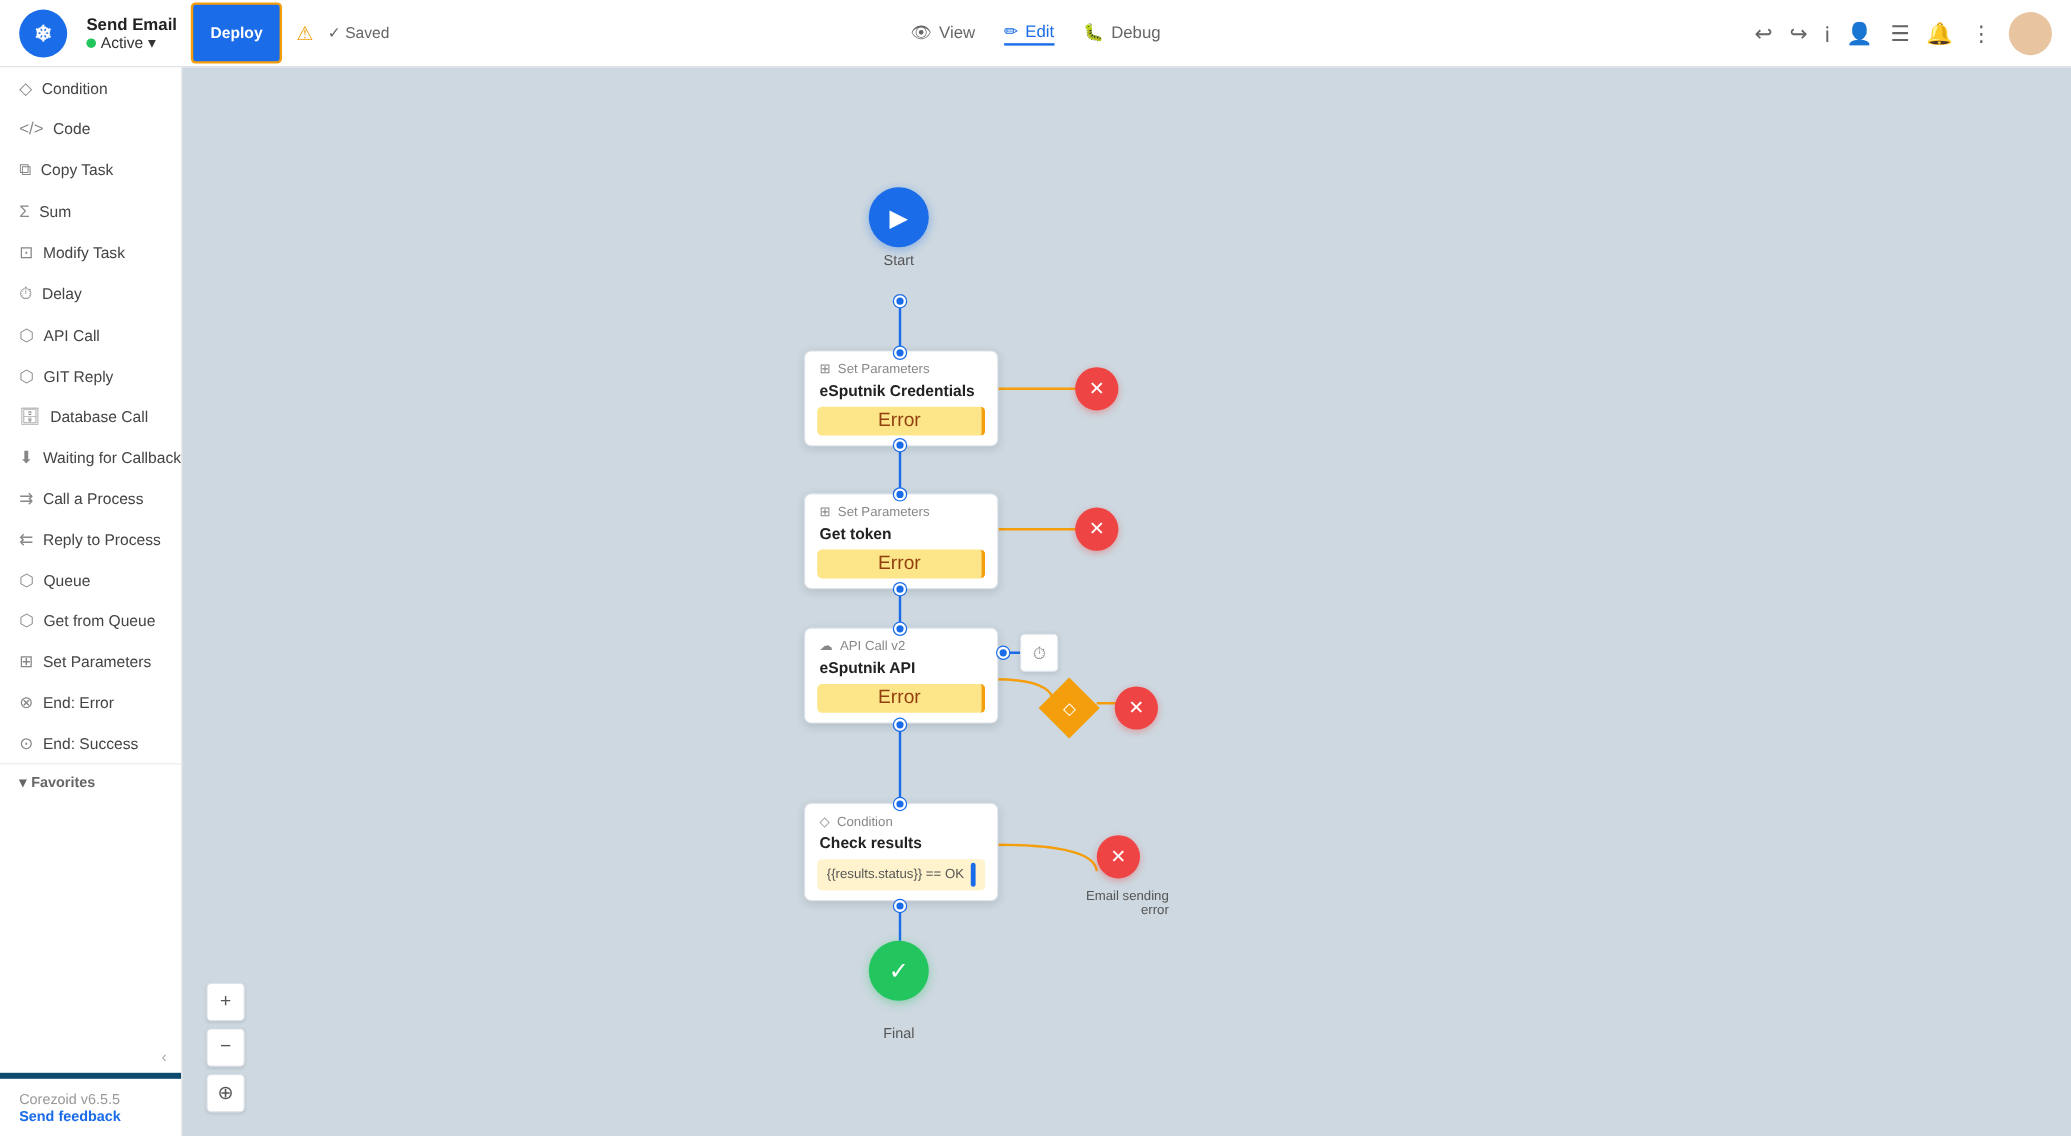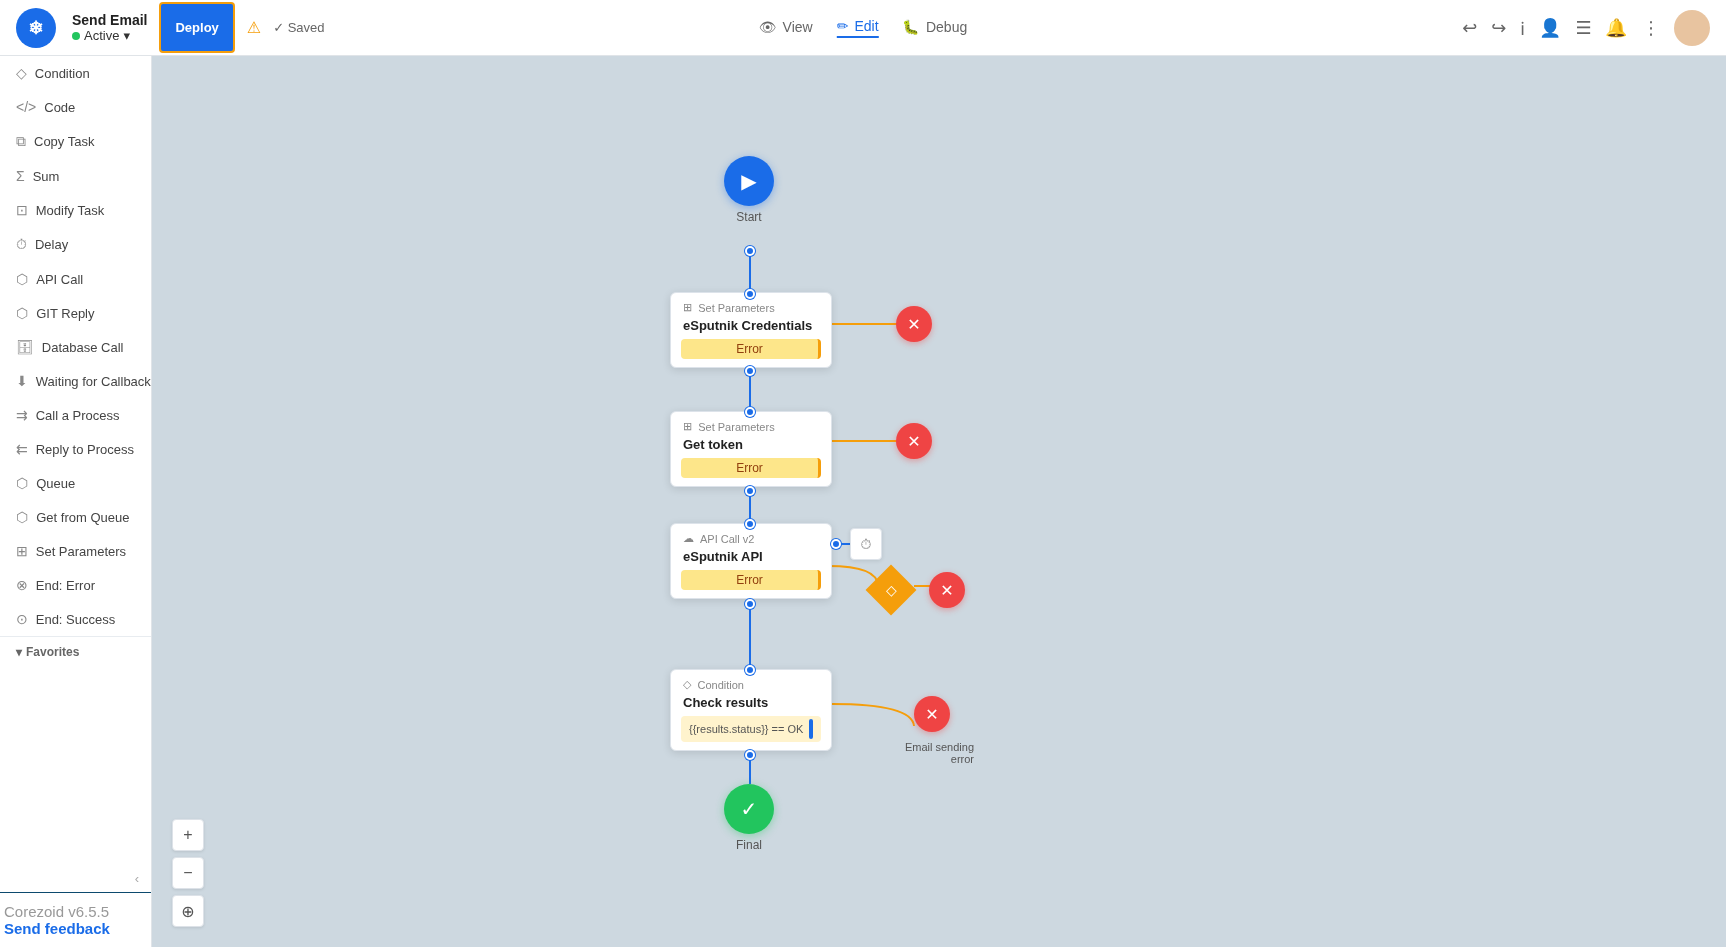--- a/index.html
+++ b/index.html
@@ -26,45 +26,45 @@
     .avatar { width: 36px; height: 36px; border-radius: 50%; background: #e8c4a0; cursor: pointer; }
 
     
     .layout { display: flex; height: calc(947px - 56px); }
 
     
     .sidebar { width: 152px; background: #fff; border-right: 1px solid #e0e4e8; display: flex; flex-direction: column; flex-shrink: 0; overflow-y: auto; }
     .sidebar-item { display: flex; align-items: center; gap: 8px; padding: 9px 16px; color: #444; cursor: pointer; font-size: 13px; white-space: nowrap; }
     .sidebar-icon { font-size: 14px; color: #888; flex-shrink: 0; }
     .sidebar-favorites { padding: 8px 16px; font-size: 12px; font-weight: 600; color: #666; display: flex; align-items: center; gap: 4px; cursor: pointer; border-top: 1px solid #e8ecf0; }
-    .sidebar-bottom { margin-top: auto; padding: 10px 4px; border-top: 1px solid #0c4a6e; font-size: 15px; color: #999; }
+    .sidebar-bottom { margin-top: auto; padding: 10px 16px; border-top: 5px solid #0c4a6e; font-size: 12px; color: #999; }
     .sidebar-bottom a { color: #1a6ce8; text-decoration: none; font-weight: bold; }
     .sidebar-collapse { display: flex; justify-content: flex-end; padding: 6px 12px; cursor: pointer; color: #aaa; }
 
     
     .canvas { flex: 1; background: #cdd8e0; position: relative; overflow: hidden; }
     .canvas-controls { position: absolute; bottom: 20px; left: 20px; display: flex; flex-direction: column; gap: 6px; z-index: 10; }
     .canvas-btn { width: 32px; height: 32px; background: #fff; border: 1px solid #dde2e8; border-radius: 4px; display: flex; align-items: center; justify-content: center; cursor: pointer; font-size: 16px; color: #555; box-shadow: 0 1px 3px rgba(0,0,0,0.1); }
     svg.flow-svg { position: absolute; top: 0; left: 0; width: 100%; height: 100%; pointer-events: none; }
 
     
     .node { position: absolute; background: #fff; border-radius: 6px; box-shadow: 0 2px 8px rgba(0,0,0,0.12); border: 1px solid #dde3ea; }
     .node-header { display: flex; align-items: center; gap: 6px; padding: 8px 12px 4px; font-size: 11px; color: #888; }
     .node-title { font-size: 13px; font-weight: 600; color: #222; padding: 0 12px 6px; text-align: left; }
-    .node-badge { margin: 0 10px 8px; background: #fde68a; border-radius: 4px; padding: 3px 8px; font-size: 12px; color: #92400e; text-align: center; border-right: 3px solid #f59e0b; }
+    .node-badge { margin: 0 10px 8px; background: #fde68a; border-radius: 4px; padding: 3px 8px; font-size: 16px; color: #92400e; text-align: center; border-right: 3px solid #f59e0b; }
 
     
     .start-node { position: absolute; display: flex; flex-direction: column; align-items: center; }
     .start-circle { width: 50px; height: 50px; border-radius: 50%; background: #1a6ce8; display: flex; align-items: center; justify-content: center; color: #fff; font-size: 20px; box-shadow: 0 2px 8px rgba(26,108,232,0.4); }
     .start-label { font-size: 12px; color: #555; margin-top: 4px; }
 
     
     .final-node { position: absolute; display: flex; flex-direction: column; align-items: center; }
     .final-circle { width: 50px; height: 50px; border-radius: 50%; background: #22c55e; display: flex; align-items: center; justify-content: center; color: #fff; font-size: 20px; box-shadow: 0 2px 8px rgba(34,197,94,0.4); }
-    .final-label { font-size: 12px; color: #555; margin-top: 4px; text-align: center; }
+    .final-label { font-size: 12px; color: #555; margin-top: 20px; text-align: center; }
 
     
     .dot { width: 10px; height: 10px; border-radius: 50%; background: #1a6ce8; border: 2px solid #fff; box-shadow: 0 0 0 1px #1a6ce8; position: absolute; }
 
     
     .error-circle { width: 36px; height: 36px; border-radius: 50%; background: #ef4444; display: flex; align-items: center; justify-content: center; color: #fff; font-size: 16px; position: absolute; box-shadow: 0 2px 6px rgba(239,68,68,0.4); }
 
     
     .diamond { width: 36px; height: 36px; background: #f59e0b; transform: rotate(45deg); position: absolute; display: flex; align-items: center; justify-content: center; }
     .diamond-inner { transform: rotate(-45deg); color: #fff; font-size: 14px; }

